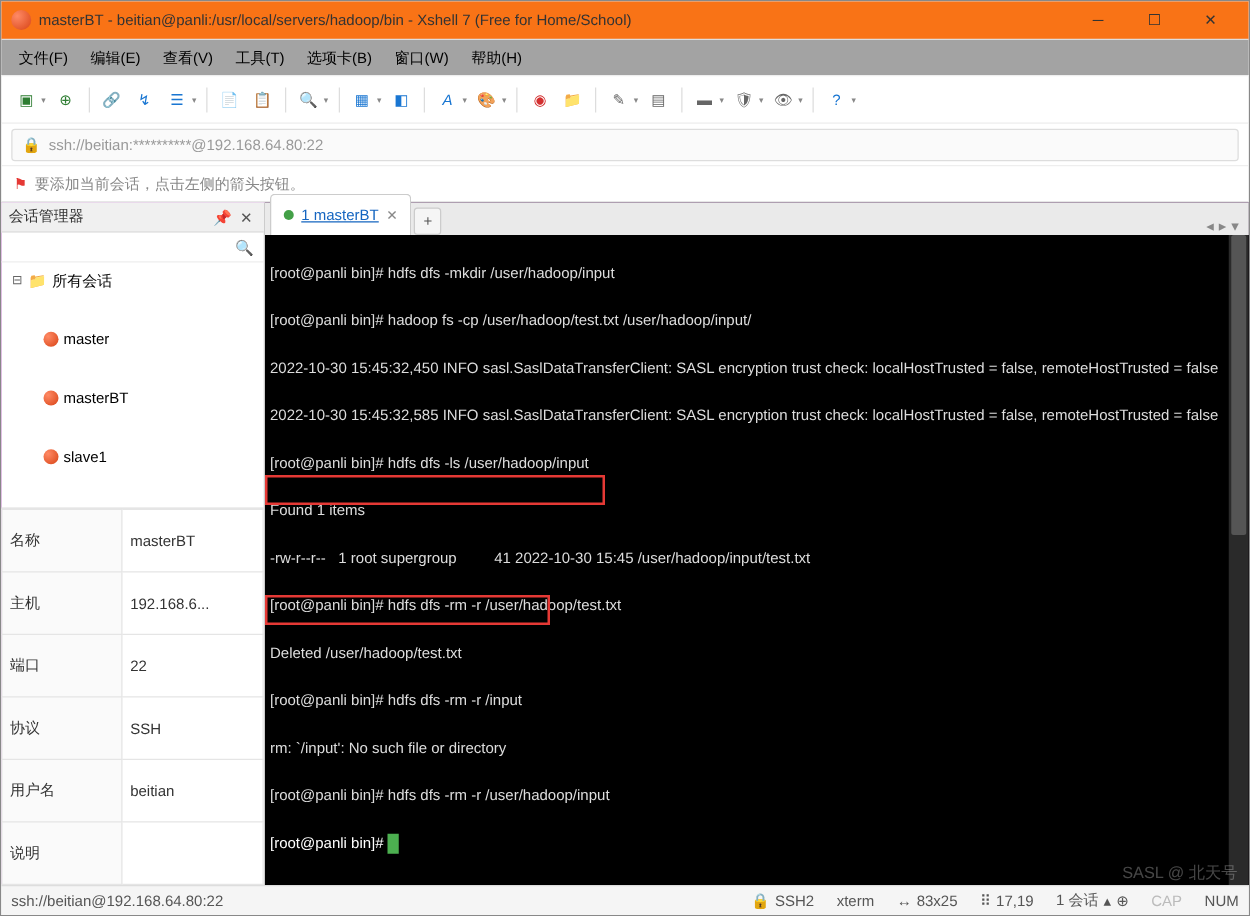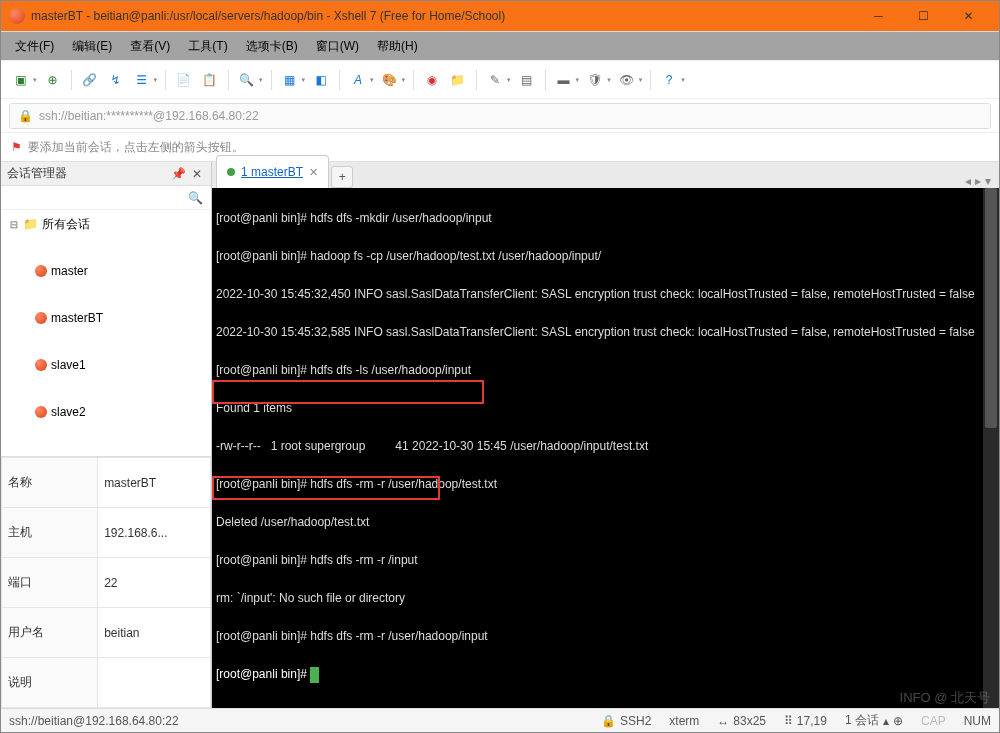--- a/index.html
+++ b/index.html
@@ -188,20 +188,24 @@
             </tr>
         <tr>
               <td>主机</td>
               <td>192.168.6...</td>
             </tr>
         <tr>
               <td>端口</td>
               <td>22</td>
             </tr>
         <tr>
+              <td>协议</td>
+              <td>SSH</td>
+            </tr>
+        <tr>
               <td>用户名</td>
               <td>beitian</td>
             </tr>
         <tr>
               <td>说明</td>
               <td></td>
             </tr>
       </tbody>
         </table>
     </div>
@@ -261,13 +265,13 @@
     </span>
   <span class="seg">
       <span>1 会话</span>
       <span>▴</span>
       <span>⊕</span>
     </span>
   <span class="seg" style="color:#bbb">CAP</span>
   <span class="seg">NUM</span>
 </div>
 
-<div class="watermark">INFO @ 北天号</div>
+<div class="watermark">SASL @ 北天号</div>
 
 </body></html>

